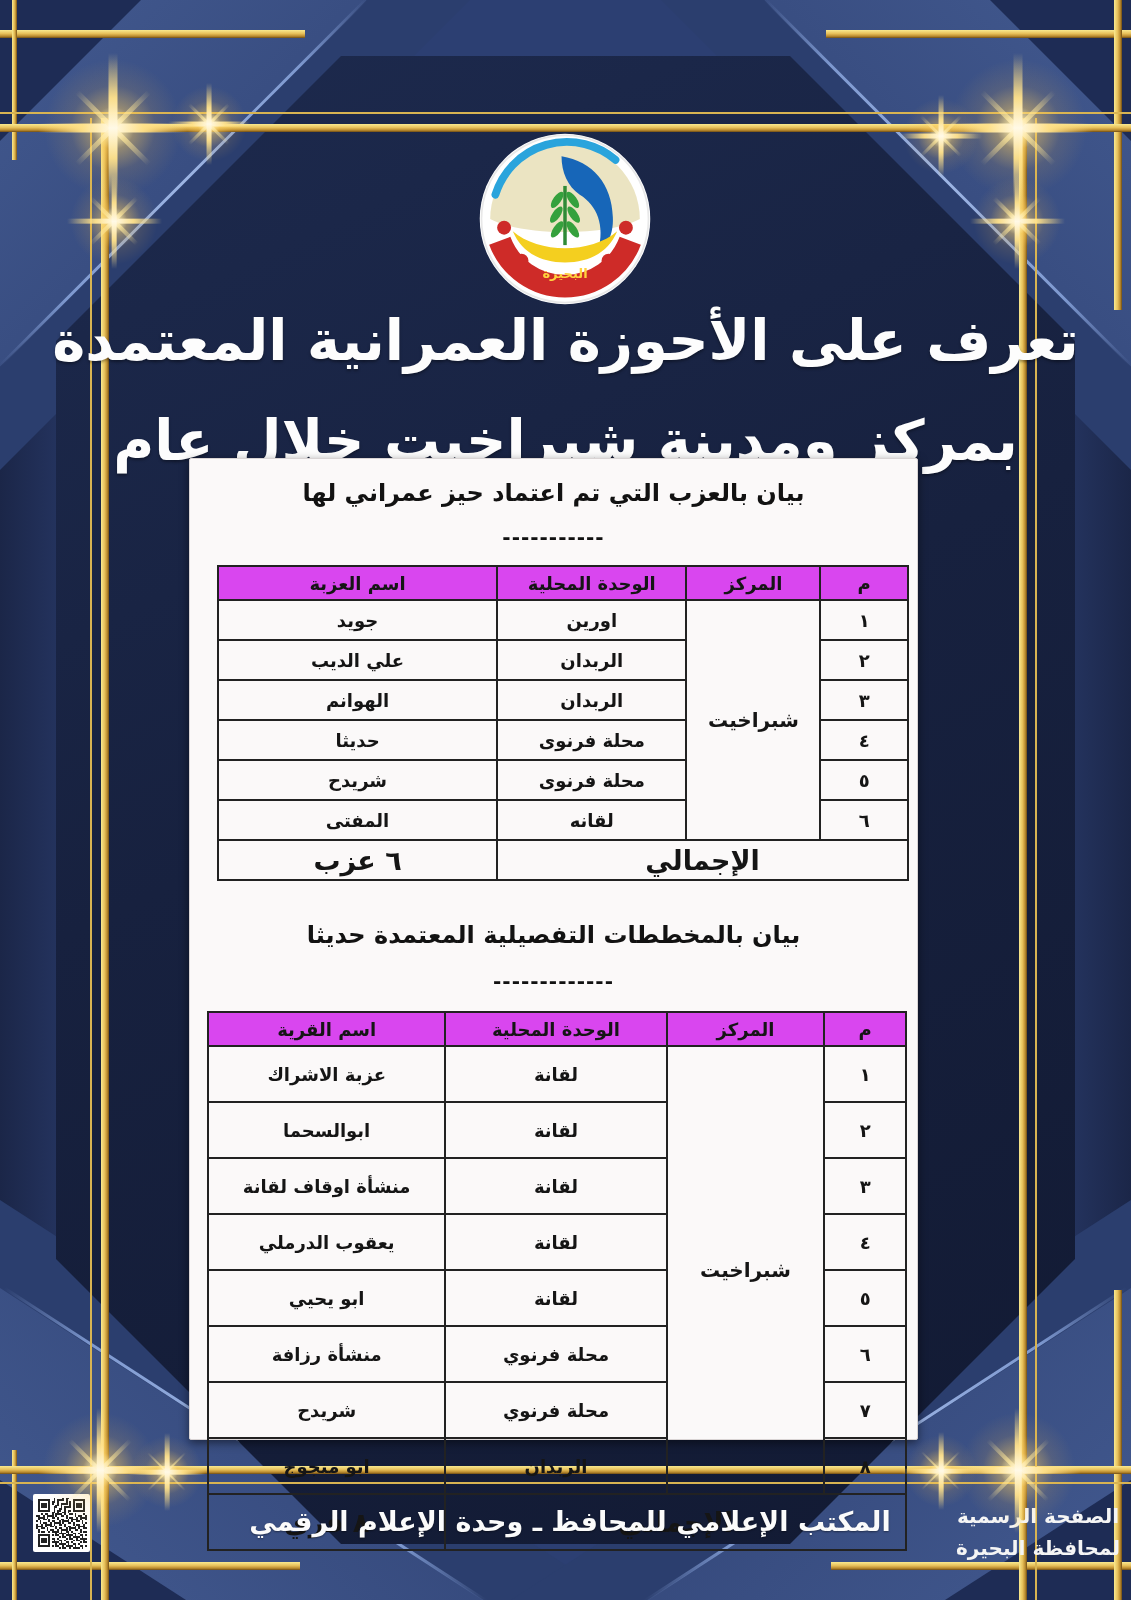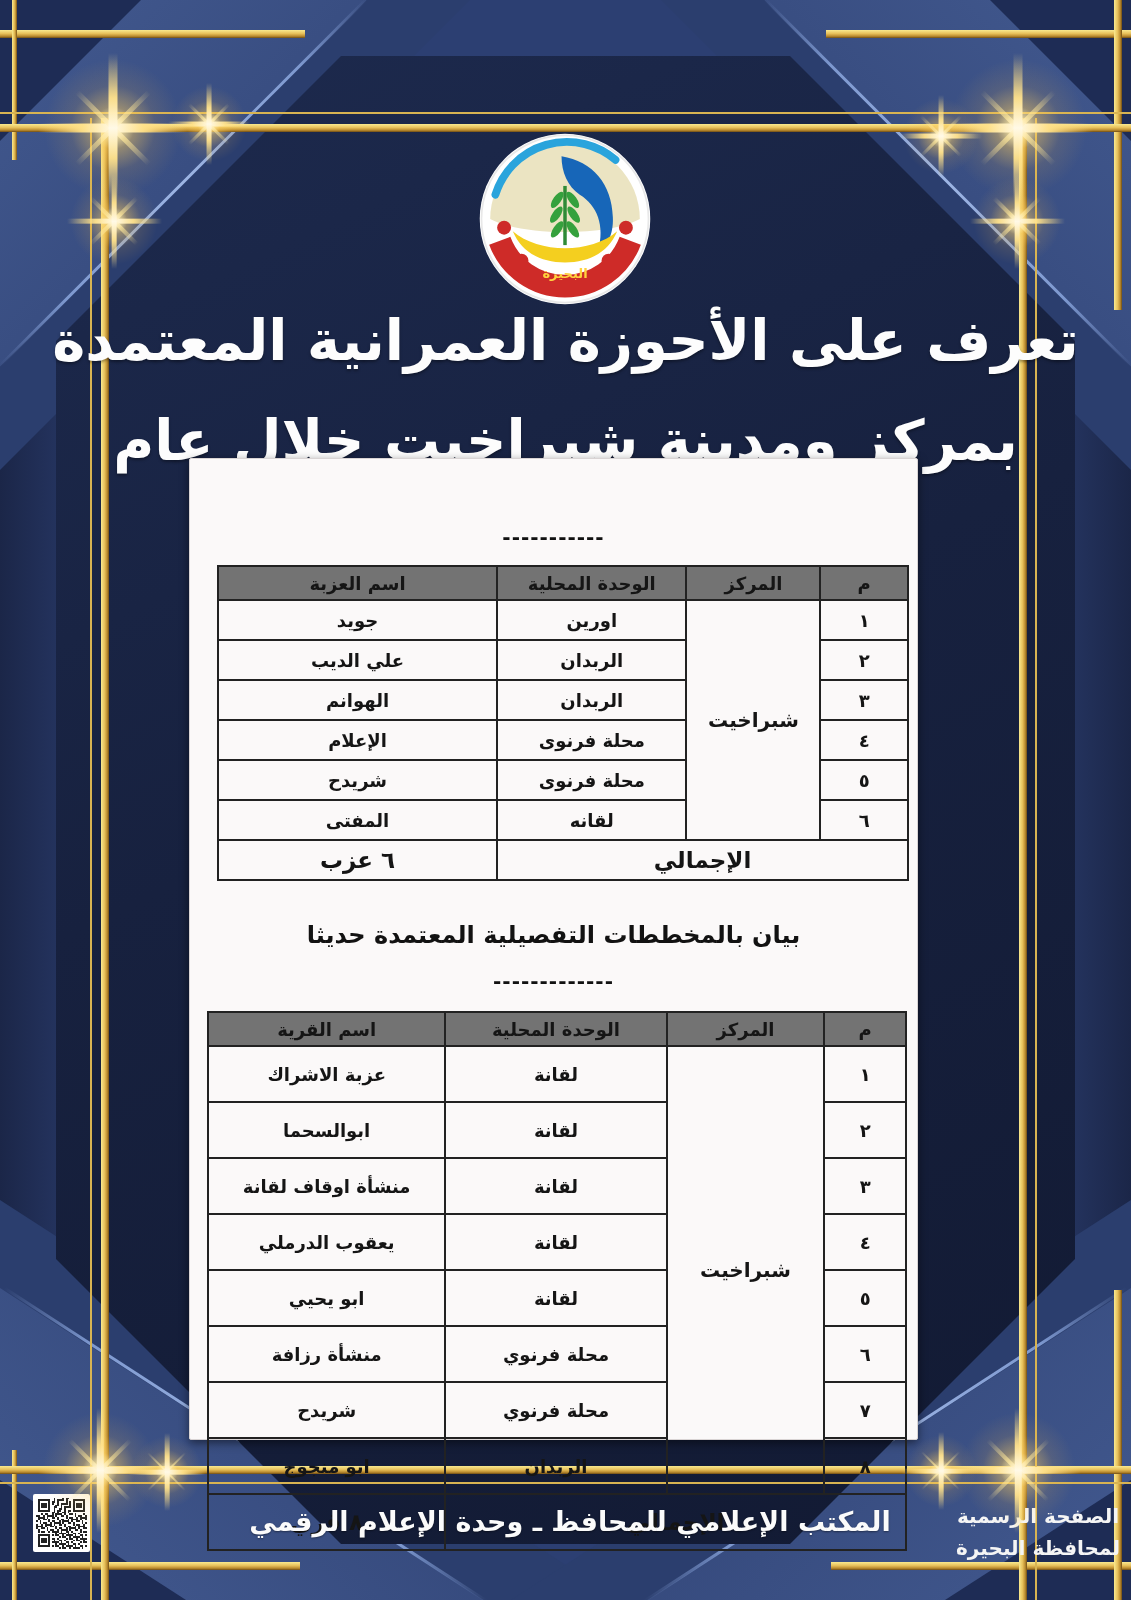--- a/index.html
+++ b/index.html
@@ -52,25 +52,25 @@
     background:#fbf9f9;border:1px solid #d9d4d4;border-radius:2px;direction:rtl;
     box-shadow:0 3px 10px rgba(0,0,0,.5);color:#141414;}
   .doc-title{position:absolute;left:0;width:100%;text-align:center;font-weight:700;font-size:24px;color:#121212;}
   .doc-dash{position:absolute;left:0;width:100%;text-align:center;font-weight:900;font-size:20px;letter-spacing:1px;color:#111;}
   #t1-title{top:20px;} #t1-dash{top:66px;}
   #t2-title{top:462px;} #t2-dash{top:510px;}
   table{position:absolute;border-collapse:collapse;direction:rtl;font-family:"DejaVu Sans",sans-serif;}
   #table1{top:106px;right:8px;width:692px;}
   #table2{top:552px;right:10px;width:700px;}
   th,td{border:2px solid #222;text-align:center;vertical-align:middle;font-weight:700;color:#151515;padding:0 4px;}
-  th{height:34px;background:#737373;font-size:18px;}
+  th{height:34px;background:#d946ef;font-size:18px;}
   td{font-size:18px;}
   #table1 td{height:40px;} #table2 td{height:56px;}
   .c-center{font-size:20px;}
-  .total-row td{height:46px;font-size:23px;}
+  .total-row td{height:46px;font-size:27px;}
   #table1 col:nth-child(1){width:88px;}  #table1 col:nth-child(2){width:134px;}
   #table1 col:nth-child(3){width:190px;} #table1 col:nth-child(4){width:280px;}
   #table2 col:nth-child(1){width:82px;}  #table2 col:nth-child(2){width:158px;}
   #table2 col:nth-child(3){width:222px;} #table2 col:nth-child(4){width:238px;}
   .qr{position:absolute;left:33px;top:1494px;width:57px;height:58px;z-index:7;background:#fff;padding:3px;border-radius:2px;}
   .footer-office{position:absolute;left:170px;width:800px;top:1506px;text-align:center;direction:rtl;
     color:#fbfbfb;font-weight:700;font-size:27px;z-index:7;text-shadow:0 1px 2px rgba(0,0,0,.4);}
   .official-page{position:absolute;left:952px;width:172px;top:1500px;text-align:center;direction:rtl;
     color:#f5f5f5;font-weight:700;font-size:20px;line-height:1.6;z-index:7;}
 </style>
@@ -178,20 +178,21 @@
       <circle cx="120" cy="170" r="8" fill="#ce2b28"></circle>
       <path d="M25,125 A80,80 0 0 0 175,125" stroke="#ce2b28" stroke-width="26" fill="none"></path>
       <text x="100" y="168" font-size="15" font-weight="bold" fill="#ffd23e" text-anchor="middle" font-family="DejaVu Sans, sans-serif">البحيرة</text>
     </svg>
   </div>
 
   <div class="title l1">تعرف على الأحوزة العمرانية المعتمدة</div>
   <div class="title l2">بمركز ومدينة شبراخيت خلال عام</div>
 
   <div class="sheet">
+    <div class="doc-title" id="t1-title">بيان بالعزب التي تم اعتماد حيز عمراني لها</div>
     <div class="doc-dash" id="t1-dash">-----------</div>
     <table id="table1">
       <colgroup>
           <col>
           <col>
           <col>
           <col>
         </colgroup>
       <thead>
         <tr>
@@ -214,21 +215,21 @@
             <td class="c-name">علي الديب</td>
           </tr>
           <tr>
             <td class="c-num">٣</td>
             <td class="c-unit">الربدان</td>
             <td class="c-name">الهوانم</td>
           </tr>
           <tr>
             <td class="c-num">٤</td>
             <td class="c-unit">محلة فرنوى</td>
-            <td class="c-name">الإعلام</td>
+            <td class="c-name">حديثا</td>
           </tr>
           <tr>
             <td class="c-num">٥</td>
             <td class="c-unit">محلة فرنوى</td>
             <td class="c-name">شريدح</td>
           </tr>
           <tr>
             <td class="c-num">٦</td>
             <td class="c-unit">لقانه</td>
             <td class="c-name">المفتى</td>

